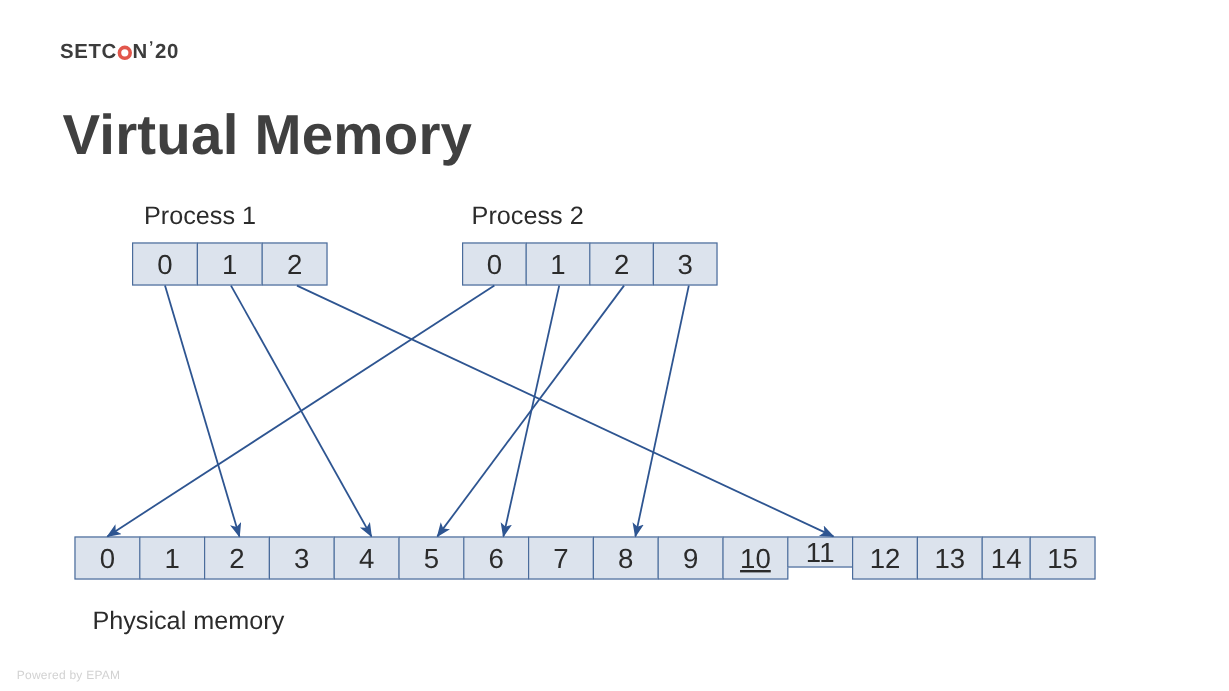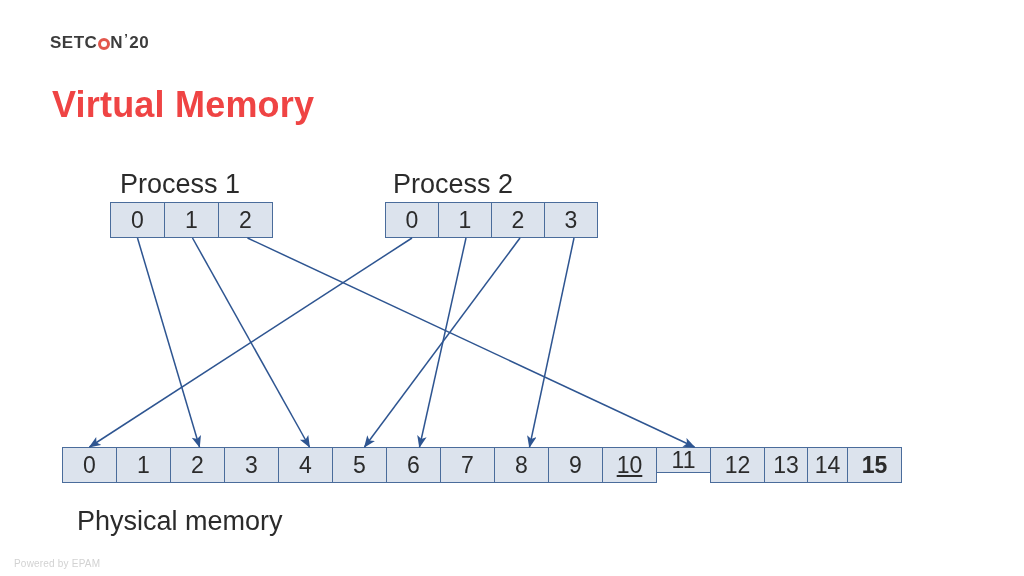--- a/index.html
+++ b/index.html
@@ -24,27 +24,27 @@
     border:3px solid #e2574c;box-sizing:border-box;
     margin:0 .5px;position:relative;top:1px;
   }
   #logo .lg-tick{
     font-size:13px;color:#3c3c3c;position:relative;top:-4px;margin:0 1px 0 1px;
   }
 
   
   #title{
     position:absolute;left:52px;top:84px;
-    font-size:36px;font-weight:bold;color:#ef4444;
+    font-size:47px;font-weight:bold;color:#404040;
     letter-spacing:.2px;
   }
 
   
   .caption{
-    position:absolute;font-size:27px;color:#2b2b2b;white-space:nowrap;
+    position:absolute;font-size:21px;color:#2b2b2b;white-space:nowrap;
   }
 
   
   .mem-row{position:absolute;display:flex;}
   .cell{
     background:#dce3ed;
     border:1px solid #4a6c9b;
     margin-left:-1px;
     display:flex;align-items:center;justify-content:center;
     font-size:23px;color:#2b2b2b;
@@ -100,23 +100,23 @@
       <div class="cell" style="width: 55px; height: 36px;">3</div>
       <div class="cell" style="width: 55px; height: 36px;">4</div>
       <div class="cell" style="width: 55px; height: 36px;">5</div>
       <div class="cell" style="width: 55px; height: 36px;">6</div>
       <div class="cell" style="width: 55px; height: 36px;">7</div>
       <div class="cell" style="width: 55px; height: 36px;">8</div>
       <div class="cell" style="width: 55px; height: 36px;">9</div>
       <div class="cell" style="width: 55px; height: 36px; text-decoration: underline;">10</div>
       <div class="cell" style="width: 55px; height: 26px;">11</div>
       <div class="cell" style="width: 55px; height: 36px;">12</div>
-      <div class="cell" style="width: 44px; height: 36px;">13</div>
+      <div class="cell" style="width: 55px; height: 36px;">13</div>
       <div class="cell" style="width: 41px; height: 36px;">14</div>
-      <div class="cell" style="width: 55px; height: 36px; font-weight: bold;">15</div>
+      <div class="cell" style="width: 55px; height: 36px;">15</div>
     </div>
 
   <svg id="arrows" viewBox="0 0 1024 576">
     <defs>
       <marker id="ah" markerWidth="9" markerHeight="9" refX="7.4" refY="3.2" orient="auto" markerUnits="strokeWidth">
         <path d="M0,0 L8,3.2 L0,6.4 L1.9,3.2 z" fill="#2e5591"></path>
       </marker>
     </defs>
     <g id="arrow-group" stroke="#2e5591" stroke-width="1.5" fill="none">
         <line x1="137.5" y1="238" x2="199.5" y2="447" marker-end="url(#ah)"></line>

